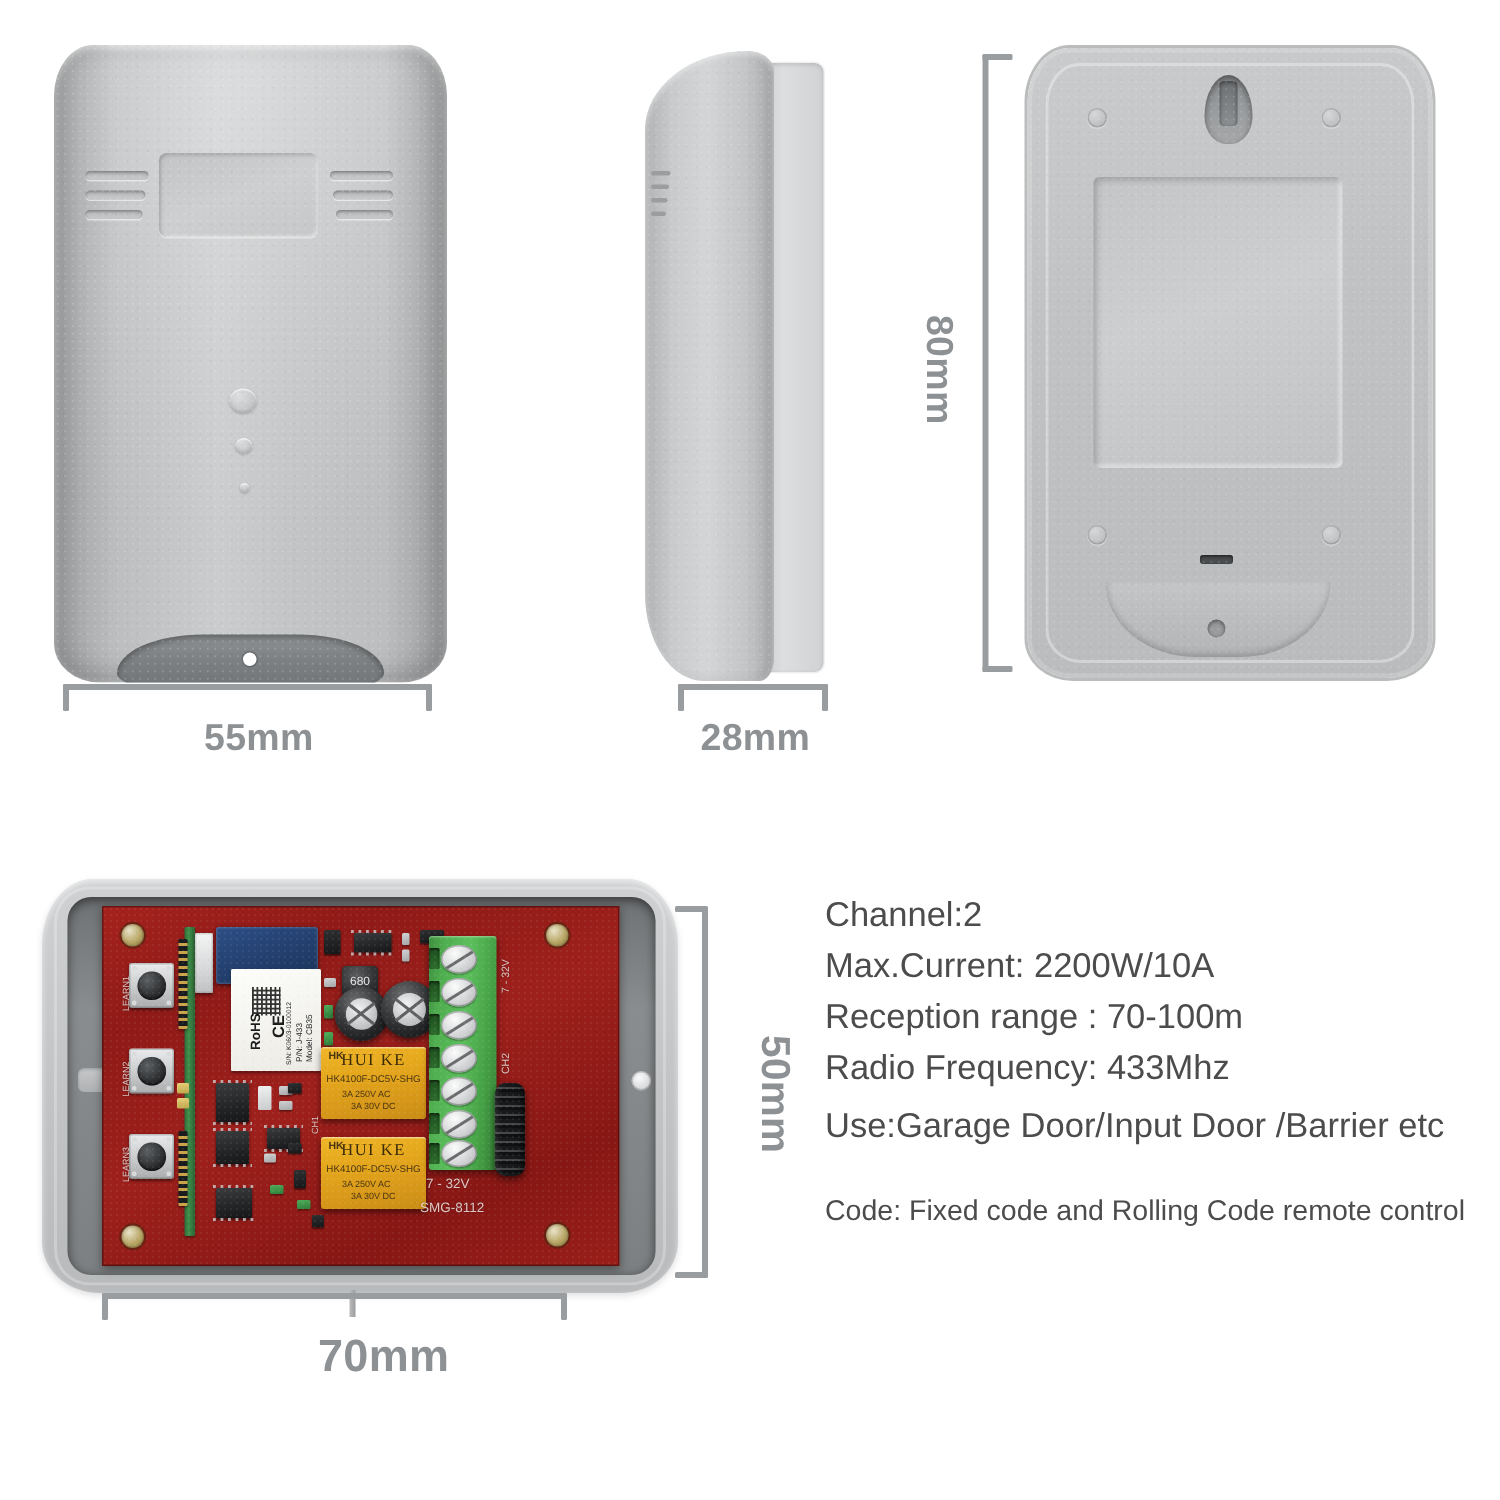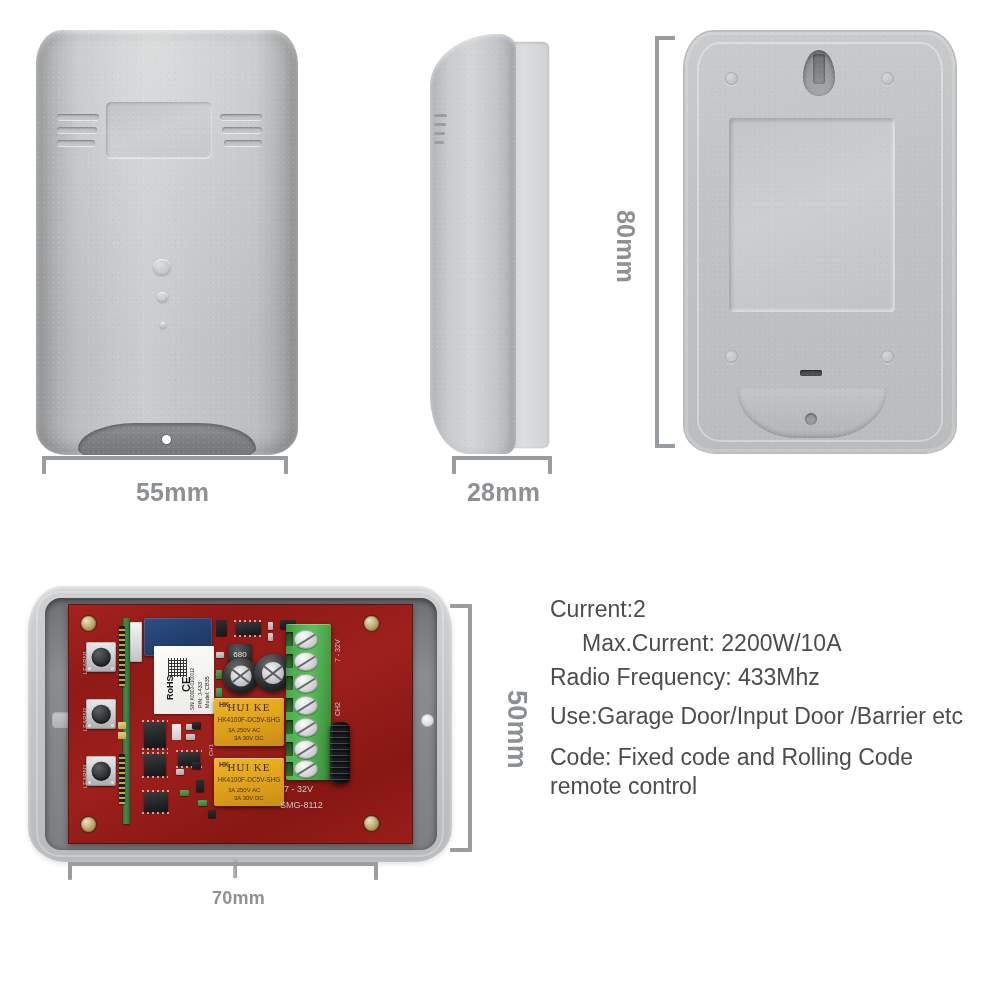--- a/index.html
+++ b/index.html
@@ -586,31 +586,32 @@
     </div>
 
     <div class="wire" style="left:205px;top:274px;width:4px;height:18px;"></div>
   </div>
 
   <div class="cal-h" style="left:68px;top:862px;width:310px;height:18px;">
     <div class="bar"></div>
     <div class="cap l"></div>
     <div class="cap r"></div>
   </div>
-  <div class="dim-label" style="left:212px;top:888px;font-size:18px;">70mm</div>
+  <div class="dim-label" style="left:212px;top:888px;font-size:30px;">70mm</div>
 
   <div class="cal-v" style="left:468px;top:604px;width:20px;height:248px;">
     <div class="bar"></div>
     <div class="cap t" style="left:-18px;"></div>
     <div class="cap b" style="left:-18px;"></div>
   </div>
   <div class="dim-label rot90" style="left:477px;top:714px;font-size:27px;">50mm</div>
 
 
   <div class="spec-list" style="left:550px;top:592px;width:440px;">
-    <div class="spec-line" style="font-size:23px;line-height:34px;">Current:2</div>
-    <div class="spec-line" style="font-size:23px;line-height:34px;margin-left:32px;">Max.Current: 2200W/10A</div>
+    <div class="spec-line" style="font-size:23px;line-height:34px;">Channel:2</div>
+    <div class="spec-line" style="font-size:23px;line-height:34px;">Max.Current: 2200W/10A</div>
+    <div class="spec-line" style="font-size:23px;line-height:34px;">Reception range : 70-100m</div>
     <div class="spec-line" style="font-size:23px;line-height:34px;">Radio Frequency: 433Mhz</div>
     <div class="spec-line" style="font-size:23px;line-height:29px;margin-top:8px;">Use:Garage Door/Input Door /Barrier etc</div>
-    <div class="spec-line" style="font-size:23px;line-height:29px;margin-top:12px;">Code: Fixed code and Rolling Code remote control</div>
+    <div class="spec-line" style="font-size:19px;line-height:29px;margin-top:28px;">Code: Fixed code and Rolling Code remote control</div>
   </div>
 
 </div>
 
 </body></html>

